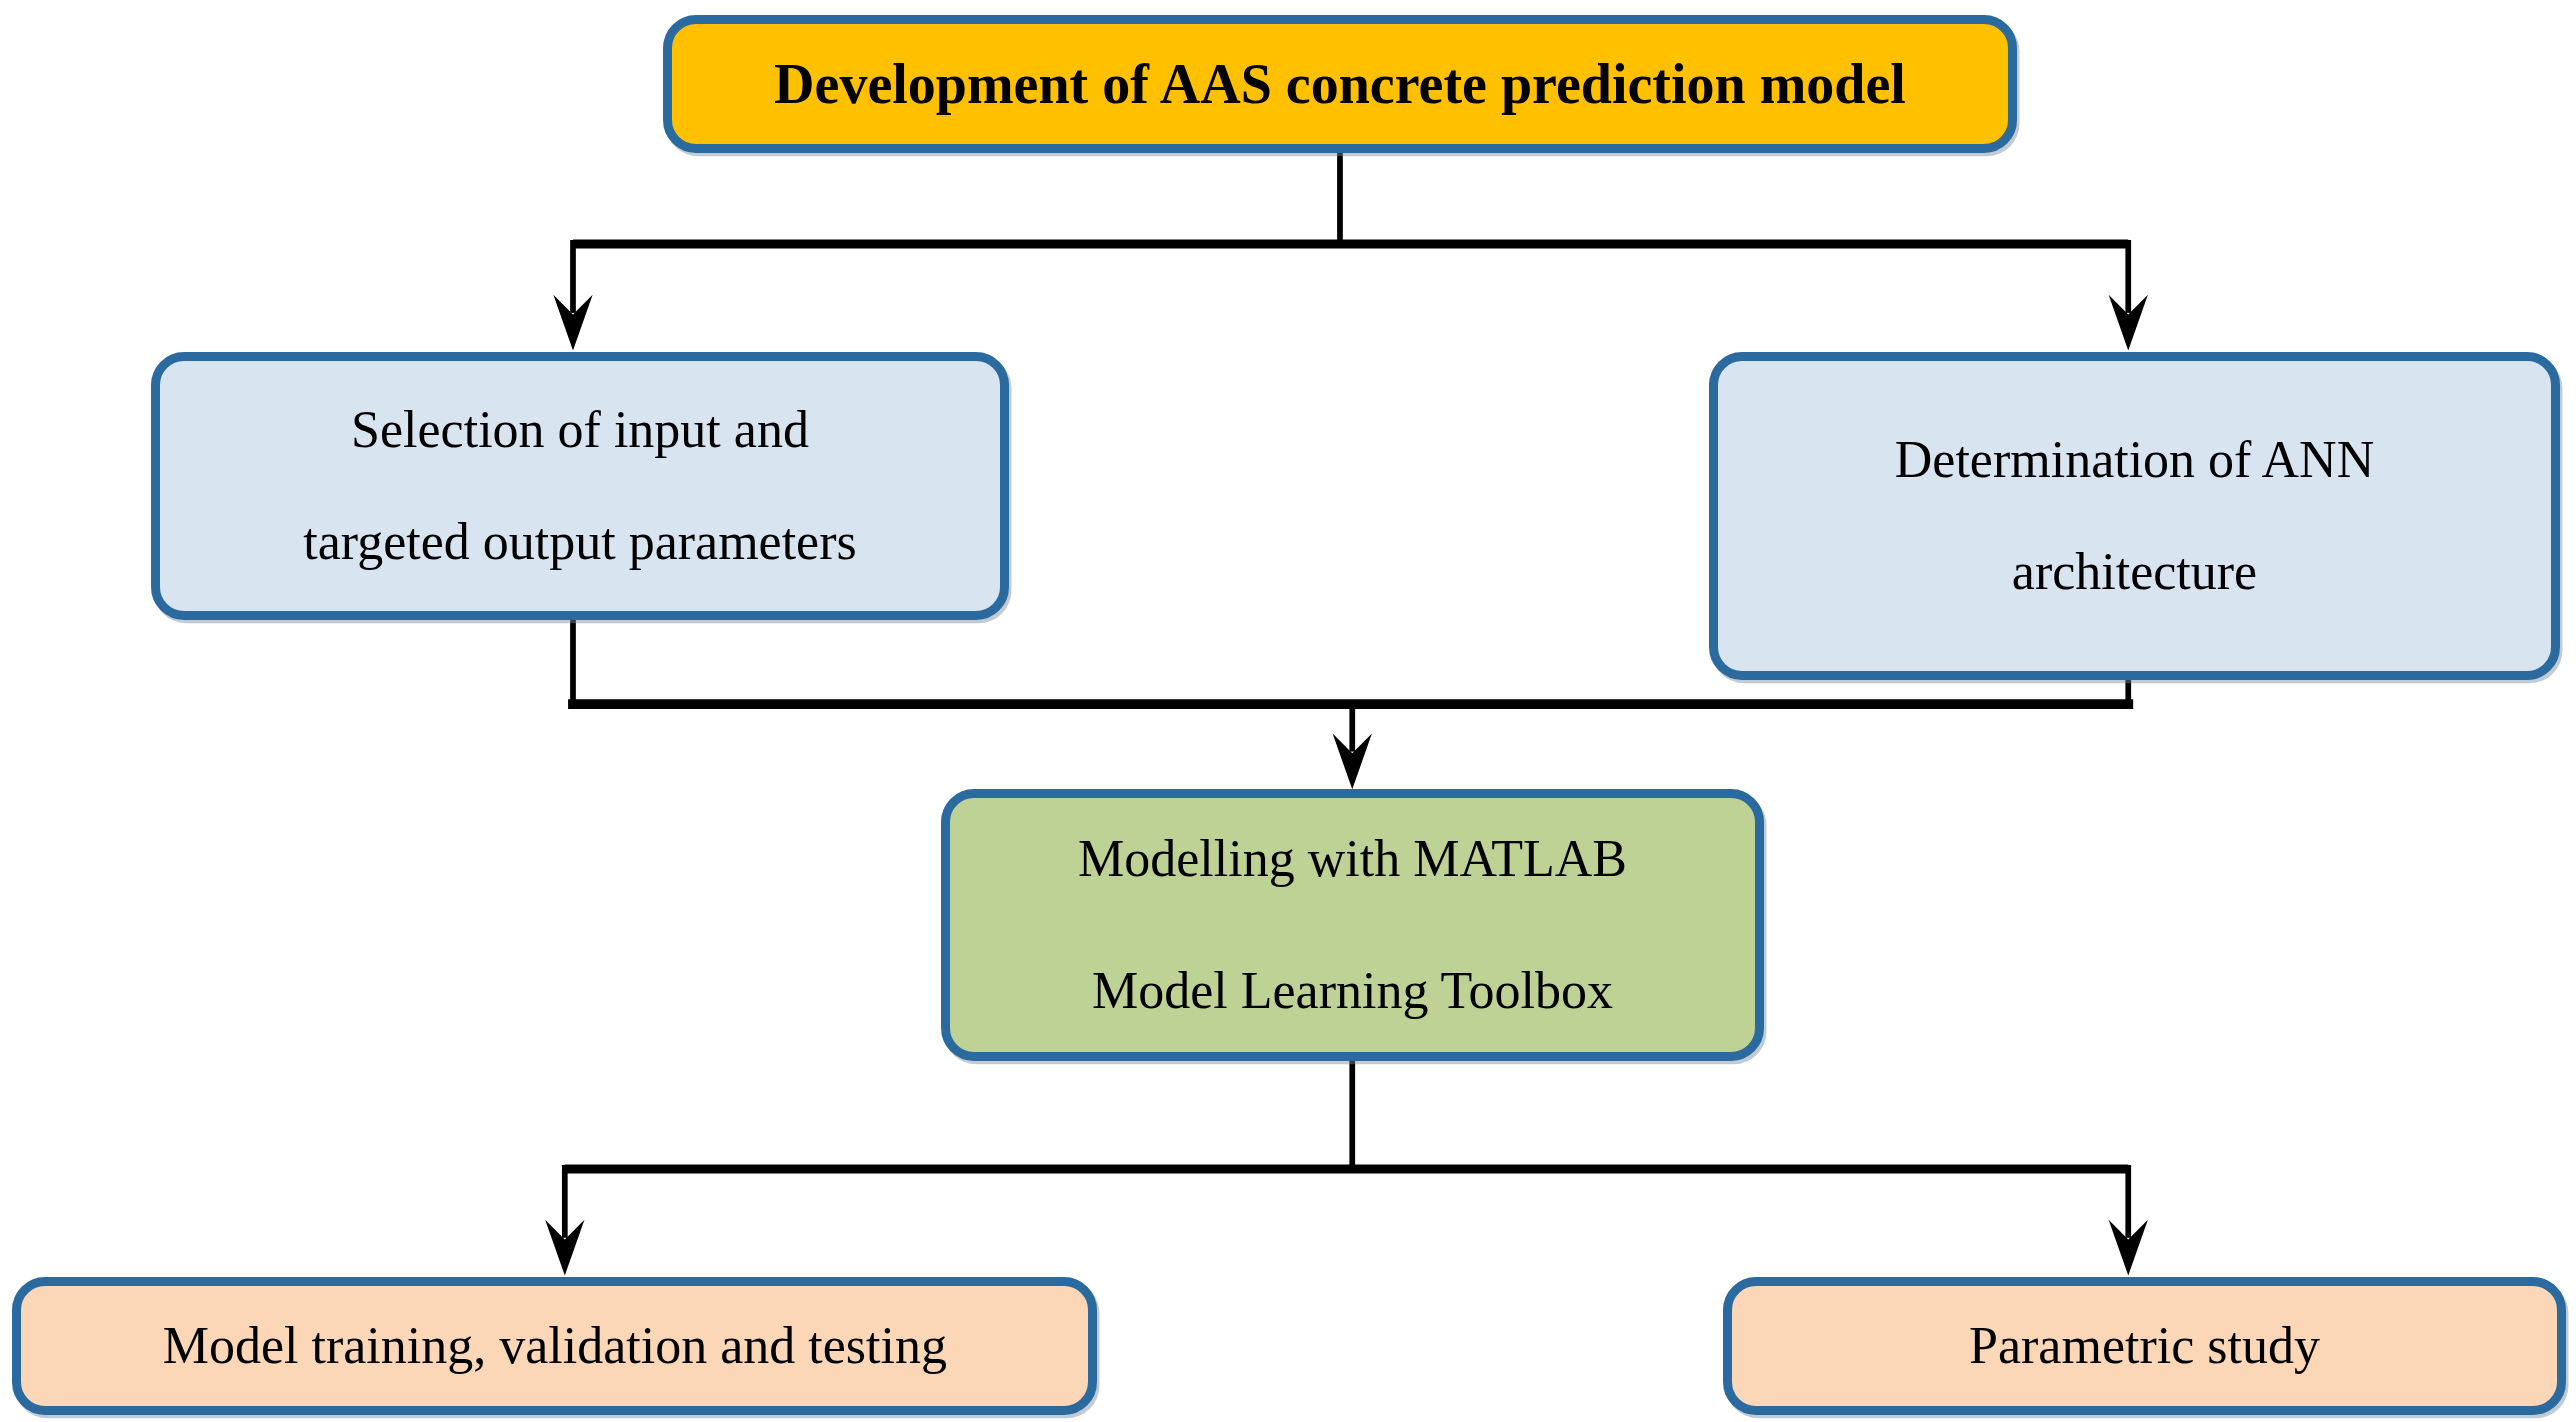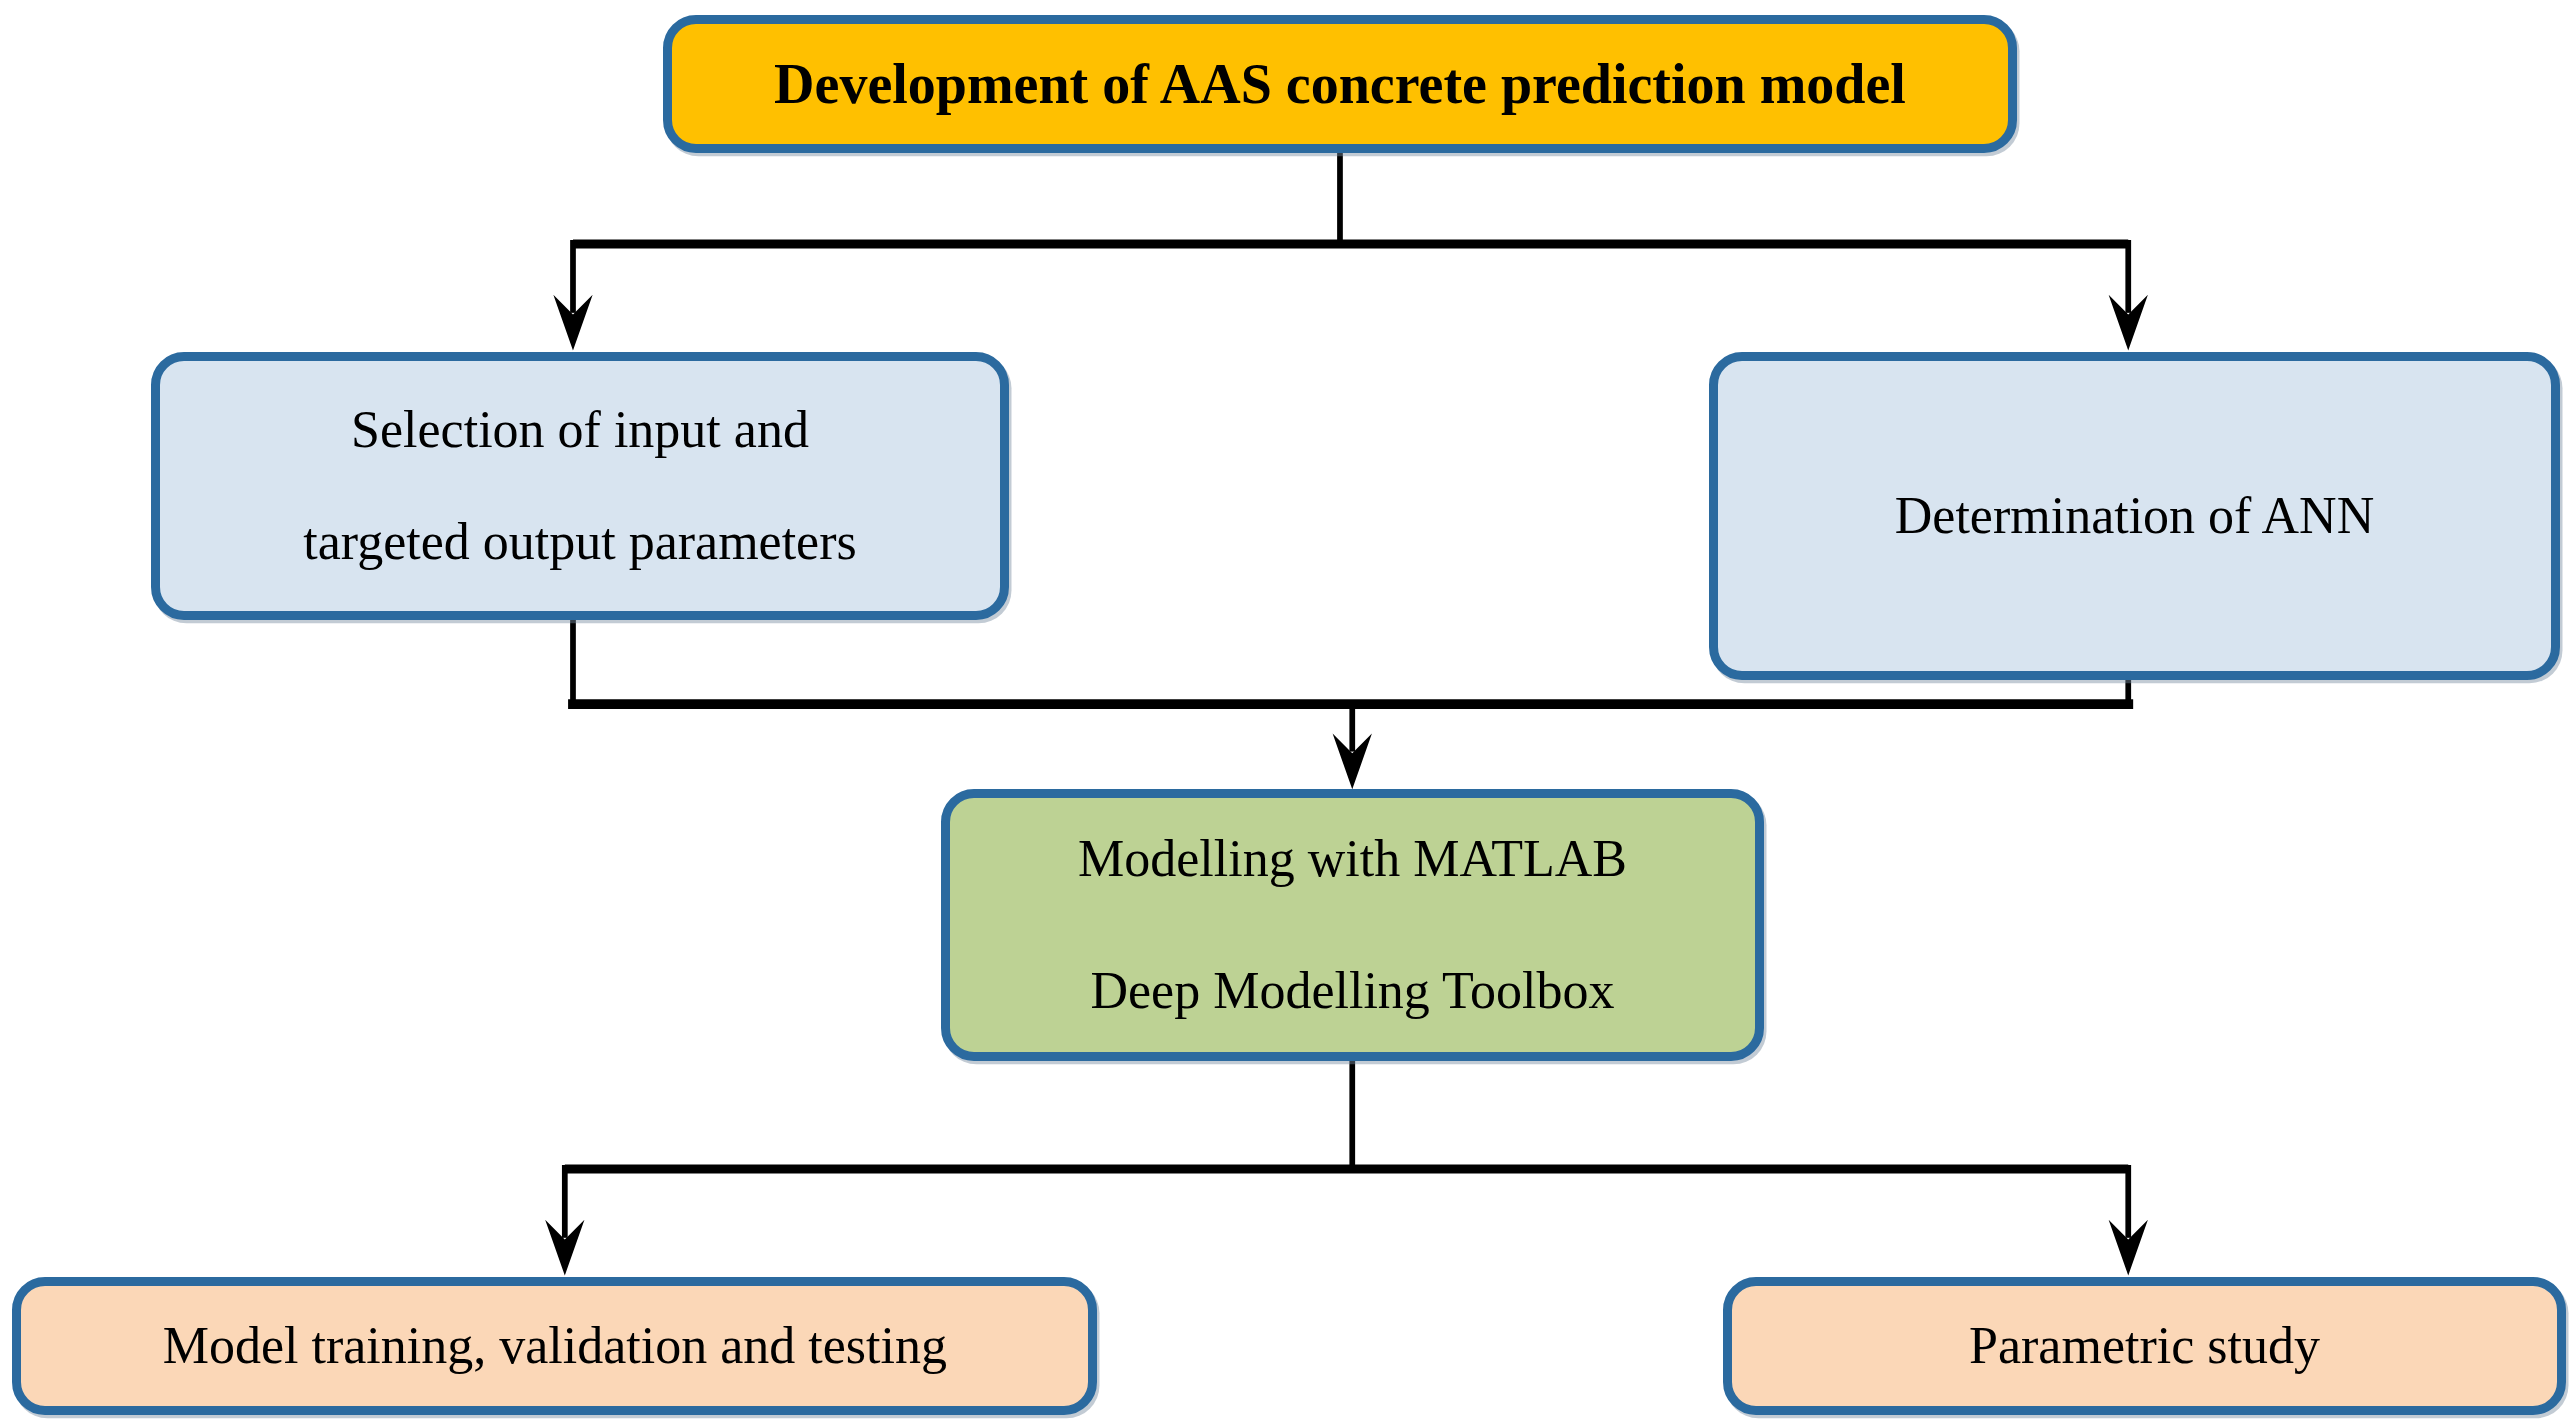--- a/index.html
+++ b/index.html
@@ -95,25 +95,26 @@
     <span class="line">Development of AAS concrete prediction model</span>
   </div>
 
   <div class="node node-mid" style="left:151px; top:352px; width:858px; height:268px;">
     <span class="line">Selection of input and</span>
     <span class="line">targeted output parameters</span>
   </div>
 
   <div class="node node-mid" style="left:1709px; top:352px; width:851px; height:328px;">
     <span class="line">Determination of ANN</span>
+    <span class="line">architecture</span>
   </div>
 
   <div class="node node-center" style="left:941px; top:789px; width:823px; height:272px;">
     <span class="line">Modelling with MATLAB</span>
-    <span class="line">Deep Modelling Toolbox</span>
+    <span class="line">Model Learning Toolbox</span>
   </div>
 
   <div class="node node-bottom" style="left:12.3px; top:1277px; width:1085px; height:138px;">
     <span class="line">Model training, validation and testing</span>
   </div>
 
   <div class="node node-bottom" style="left:1723px; top:1277px; width:843px; height:138px;">
     <span class="line">Parametric study</span>
   </div>
 

